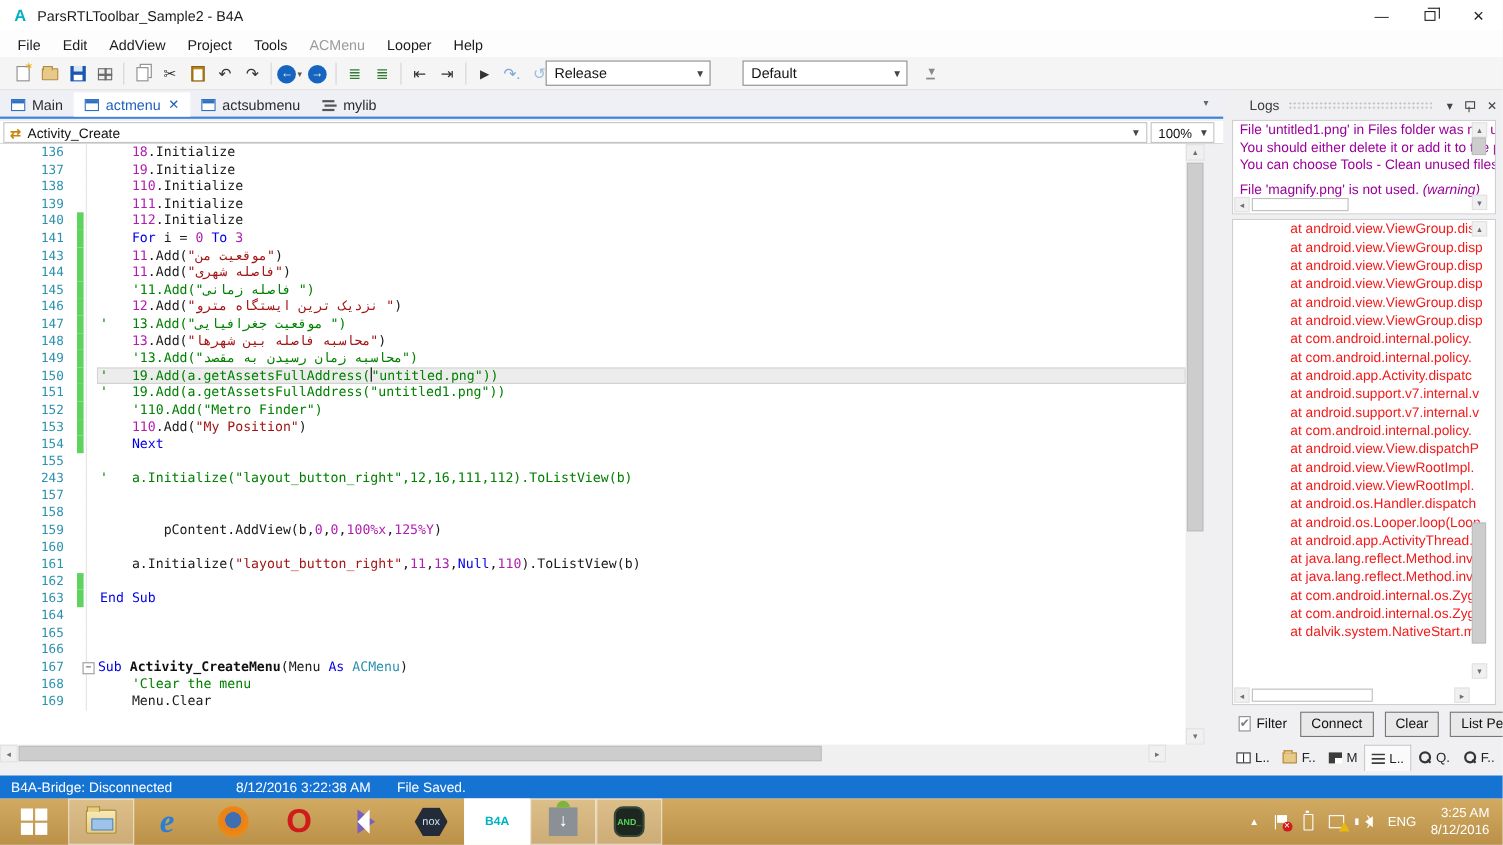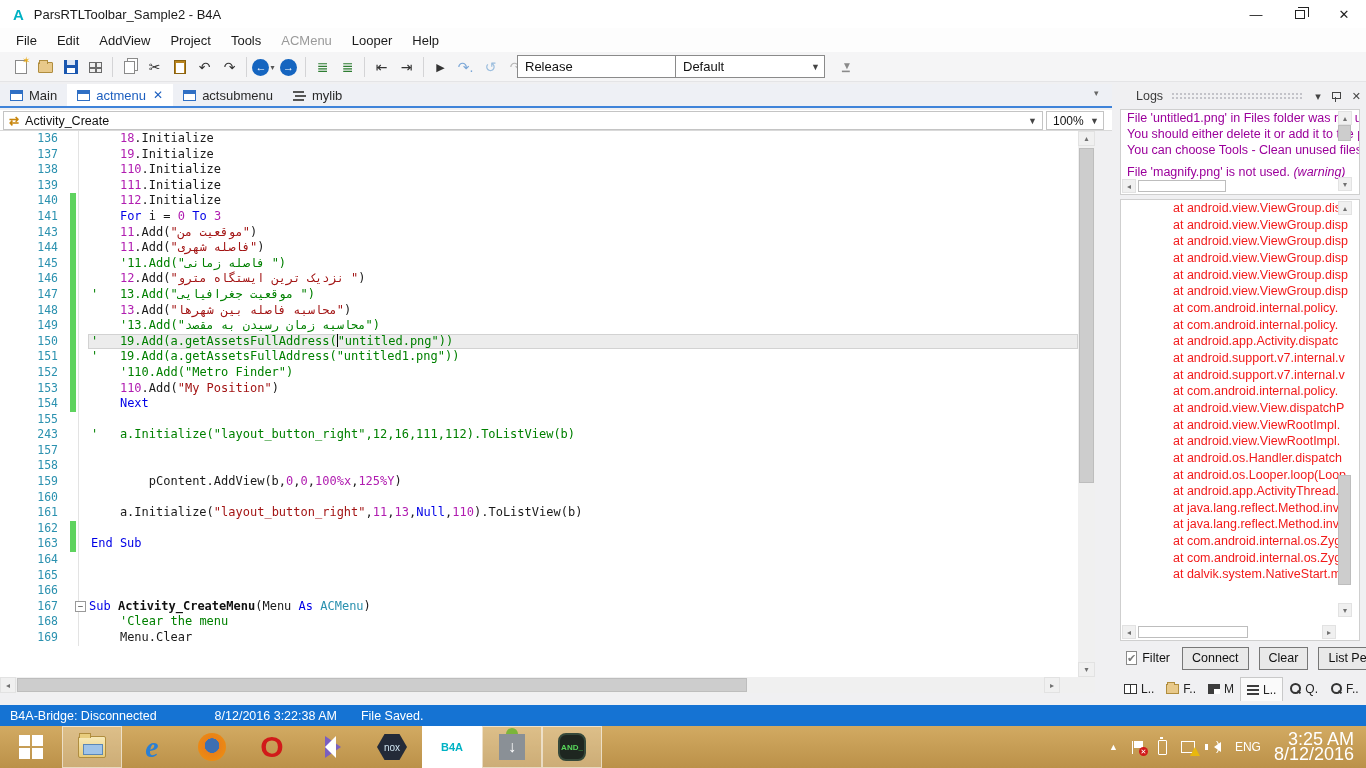--- a/index.html
+++ b/index.html
@@ -34,21 +34,21 @@
   .floppy:after{content:"";position:absolute;left:3px;bottom:1px;width:8px;height:5px;background:#fff;}
   .giftbox{width:13px;height:11px;background:#efefef;border:1px solid #6a6a6a;position:relative;}
   .giftbox:before{content:"";position:absolute;left:5px;top:-1px;width:2px;height:11px;background:#6a6a6a;}
   .giftbox:after{content:"";position:absolute;left:-1px;top:4px;width:13px;height:2px;background:#6a6a6a;}
   .clipboard{width:12px;height:14px;background:#b9851f;border:1px solid #8a6210;position:relative;}
   .clipboard:before{content:"";position:absolute;left:1px;top:2px;width:8px;height:10px;background:#fff;}
   .stopsq{width:10px;height:10px;background:#9a9a9a;}
   .dd-mini{font-size:8px;color:#555;margin-left:1px;}
   .combo{position:absolute;top:3px;height:23px;background:#fff;border:1px solid #8a8a8a;display:flex;align-items:center;font-size:13px;color:#111;padding-left:7px;}
   .combo .arrow{margin-left:auto;width:17px;text-align:center;color:#444;font-size:9px;}
-  #combo-release{left:517px;width:180px;}
+  #combo-release{left:496px;width:150px;}
   #combo-default{left:675px;width:150px;}
   #toolbar-overflow{position:absolute;left:842px;top:8px;color:#8a8a8a;font-size:10px;}
   
   #tabstrip{position:absolute;left:0;top:84px;width:1112px;height:24px;background:#eef0f5;border-bottom:2px solid #3f83d9;display:flex;align-items:flex-end;}
   .dtab{height:22px;display:flex;align-items:center;padding:0 10px;font-size:13px;color:#2a2a2a;background:transparent;}
   .dtab.active{background:#fff;color:#1d5fbf;}
   .dtab .ticon{width:13px;height:11px;border:1px solid #2f6fc4;background:#fff;margin-right:6px;position:relative;}
   .dtab .ticon:before{content:"";position:absolute;left:0;top:0;width:100%;height:3px;background:#2f6fc4;}
   .dtab .licon{width:13px;height:11px;margin-right:6px;position:relative;}
   .dtab .licon:before{content:"";position:absolute;left:0;top:1px;width:11px;height:2px;background:#555;box-shadow:2px 4px 0 #555,0 8px 0 #555;}
@@ -148,21 +148,21 @@
   .flagico:after{content:"";position:absolute;left:2px;top:0;width:9px;height:7px;background:#fff;}
   .flagbadge{position:absolute;right:-4px;bottom:-2px;width:9px;height:9px;border-radius:50%;background:#d11a1a;color:#fff;font-size:7px;line-height:9px;text-align:center;}
   .battico{width:9px;height:15px;border:1.5px solid #fff;border-radius:1px;position:relative;}
   .battico:before{content:"";position:absolute;left:1.5px;top:-4px;width:3px;height:2px;background:#fff;}
   .netico{width:14px;height:12px;border:1.5px solid #fff;position:relative;}
   .netbadge{position:absolute;right:-5px;bottom:-3px;width:0;height:0;border-left:5px solid transparent;border-right:5px solid transparent;border-bottom:9px solid #e8b80e;}
   .spkico{width:0;height:0;border:5px solid transparent;border-right:7px solid #fff;position:relative;}
   .spkico:before{content:"";position:absolute;left:-9px;top:-3px;width:3px;height:6px;background:#fff;}
   .spkico:after{content:")";position:absolute;left:2px;top:-8px;color:#fff;font-size:12px;}
   #tray-lang{font-size:12px;}
-  #tray-clock{text-align:right;font-size:18px;line-height:15px;margin:0 12px 0 6px;}
+  #tray-clock{text-align:right;font-size:12px;line-height:15px;margin:0 12px 0 6px;}
 </style>
 </head>
 <body>
 
 <div id="titlebar">
   <span id="app-logo">A</span>
   <span id="title-text">ParsRTLToolbar_Sample2 - B4A</span>
   <div id="wincontrols">
     <div class="winbtn">—</div>
     <div class="winbtn">

